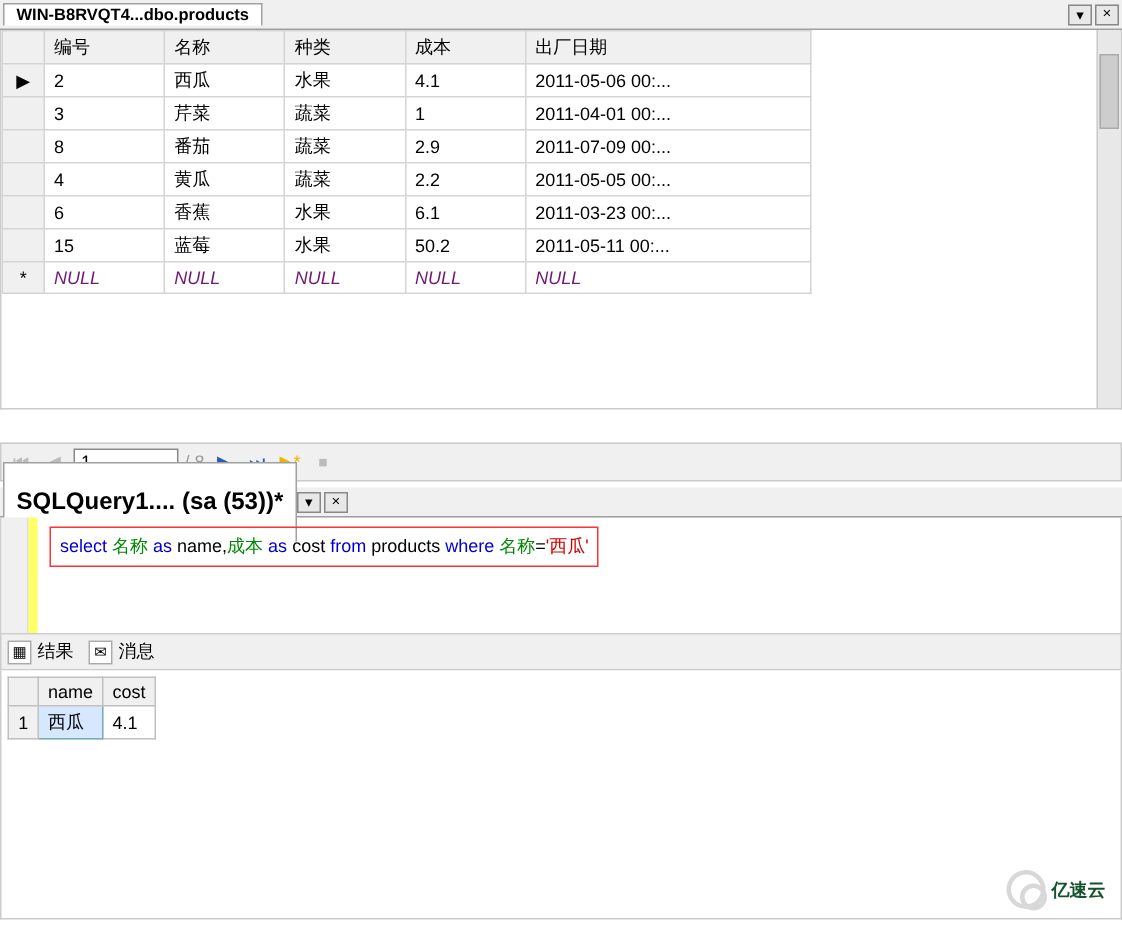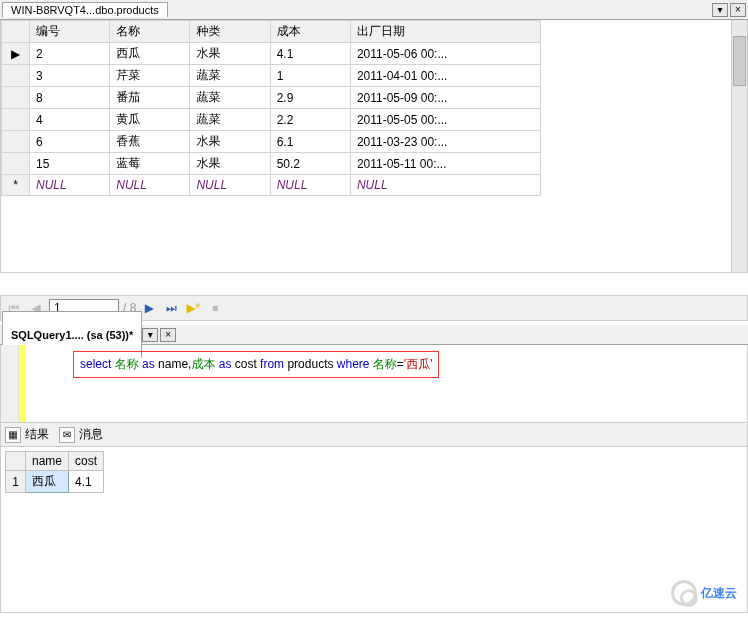--- a/index.html
+++ b/index.html
@@ -1,53 +1,53 @@
 <!DOCTYPE html>
 <html><head>
 <meta charset="utf-8">
 <style>
 * { box-sizing: border-box; margin: 0; padding: 0; font-family: "Microsoft YaHei", Tahoma, sans-serif; font-size: 12px; }
 body { background: #fff; width: 748px; height: 632px; overflow: hidden; position: relative; }
 .tab-bar { background: #f0f0f0; border-bottom: 1px solid #a0a0a0; height: 20px; display: flex; align-items: center; }
-.tab { background: #fff; border: 1px solid #a0a0a0; border-bottom: none; padding: 1px 8px; font-weight: normal; font-size: 11px; margin-left: 2px; }
+.tab { background: #fff; border: 1px solid #a0a0a0; border-bottom: none; padding: 1px 8px; font-weight: bold; font-size: 11px; margin-left: 2px; }
 .tab-bar .spacer { flex: 1; }
 .winbtn { width: 16px; height: 14px; border: 1px solid #888; margin-right: 2px; display: flex; align-items: center; justify-content: center; font-size: 10px; background: #e8e8e8; cursor: pointer; }
 .grid-wrap { height: 253px; border: 1px solid #ccc; border-top: none; overflow: hidden; position: relative; background: #fff; }
 .grid { border-collapse: collapse; width: 540px; }
 .grid th, .grid td { border: 1px solid #d4d4d4; padding: 2px 6px; height: 21px; text-align: left; font-weight: normal; }
 .grid th { background: #f0f0f0; }
 .grid .rowsel { width: 28px; background: #f0f0f0; border: 1px solid #d4d4d4; text-align: center; }
 .grid .null { font-style: italic; color: #701a75; }
 .vscroll { position: absolute; right: 0; top: 0; width: 16px; height: 100%; background: #e8e8e8; border-left: 1px solid #ccc; }
 .vscroll .thumb { background: #cdcdcd; border: 1px solid #aaa; height: 50px; margin: 16px 1px 0 1px; }
 .pager { height: 26px; background: #f0f0f0; border: 1px solid #ccc; border-top: 1px solid #ccc; display: flex; align-items: center; padding: 0 4px; gap: 4px; margin-top: 22px; }
 .pager .btn { width: 18px; height: 18px; display: flex; align-items: center; justify-content: center; color: #2a5db0; cursor: pointer; }
 .pager .btn.disabled { color: #bbb; cursor: default; }
 .pager input { width: 70px; height: 18px; border: 1px solid #888; padding: 0 4px; }
 .pager .sep { color: #999; }
 .query-tab-bar { margin-top: 4px; background: #f0f0f0; border-bottom: 1px solid #a0a0a0; height: 20px; display: flex; align-items: center; }
-.qtab { background: #fff; border: 1px solid #a0a0a0; border-bottom: none; padding: 17px 8px; font-weight: bold; font-size: 11px; margin-left: 2px; }
+.qtab { background: #fff; border: 1px solid #a0a0a0; border-bottom: none; padding: 17px 8px; font-weight: bold; font-size: 16px; margin-left: 2px; }
 .editor { border: 1px solid #ccc; border-top: none; height: 78px; display: flex; position: relative; }
 .gutter { width: 18px; background: #f0f0f0; border-right: 1px solid #ddd; }
 .edge { width: 6px; background: #ffff66; }
-.code { flex: 1; padding: 6px 8px; font-family: "Courier New", monospace; font-size: 12px; margin-left: 40px; }
+.code { flex: 1; padding: 6px 8px; font-family: "Courier New", monospace; font-size: 12px; }
 .code .box { border: 1px solid #ff3333; padding: 4px 6px; display: inline-block; white-space: pre; }
 .kw { color: #0000cc; }
 .idw { color: #008800; }
 .str { color: #cc0000; }
 .results-toolbar { height: 24px; background: #f0f0f0; border: 1px solid #ccc; border-top: none; display: flex; align-items: center; padding: 0 4px; gap: 10px; }
 .rt-item { display: flex; align-items: center; gap: 4px; cursor: pointer; }
 .rt-icon { width: 16px; height: 16px; border: 1px solid #aaa; background: #fff; display: flex; align-items: center; justify-content: center; font-size: 10px; }
 .results { border: 1px solid #ccc; border-top: none; height: 166px; background: #fff; padding: 4px; position: relative; }
 .rgrid { border-collapse: collapse; }
 .rgrid th, .rgrid td { border: 1px solid #c0c0c0; padding: 2px 6px; height: 18px; text-align: left; font-weight: normal; background: #fff; }
 .rgrid th { background: #f0f0f0; }
 .rgrid .rh { background: #f0f0f0; width: 20px; text-align: center; }
 .rgrid td.sel { background: #d6e8ff; border: 1px solid #7aa; }
-.watermark { position: absolute; right: 10px; bottom: 6px; color: #3b82f6; font-size: 18px; font-weight: bold; display: flex; align-items: center; gap: 4px; }
+.watermark { position: absolute; right: 10px; bottom: 6px; color: #14532d; font-size: 18px; font-weight: bold; display: flex; align-items: center; gap: 4px; }
 .watermark .circ { width: 26px; height: 26px; border: 3px solid #d8d8d8; border-radius: 50%; position: relative; }
 .watermark .circ::after { content: ""; position: absolute; width: 12px; height: 12px; border: 3px solid #d8d8d8; border-radius: 50%; right: -4px; bottom: -4px; }
 </style>
 </head>
 <body>
 
 <div class="tab-bar">
   <div class="tab">WIN-B8RVQT4...dbo.products</div>
   <div class="spacer"></div>
   <div class="winbtn">▾</div>
@@ -82,21 +82,21 @@
           <td>蔬菜</td>
           <td>1</td>
           <td>2011-04-01 00:...</td>
         </tr>
         <tr>
           <td class="rowsel"></td>
           <td>8</td>
           <td>番茄</td>
           <td>蔬菜</td>
           <td>2.9</td>
-          <td>2011-05-09 00:...</td>
+          <td>2011-07-09 00:...</td>
         </tr>
         <tr>
           <td class="rowsel"></td>
           <td>4</td>
           <td>黄瓜</td>
           <td>蔬菜</td>
           <td>2.2</td>
           <td>2011-05-05 00:...</td>
         </tr>
         <tr>

